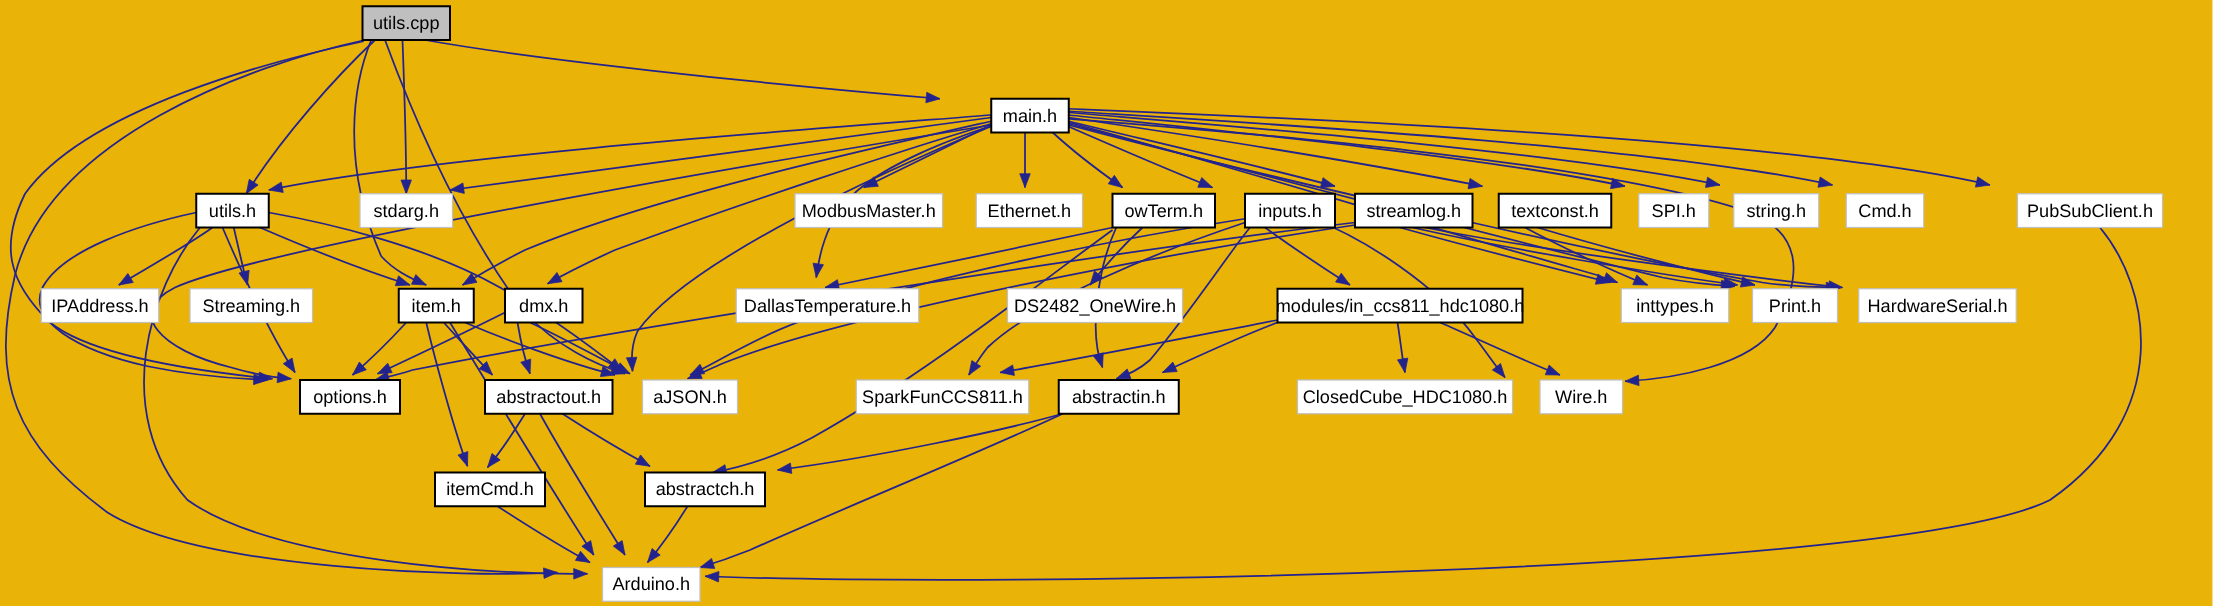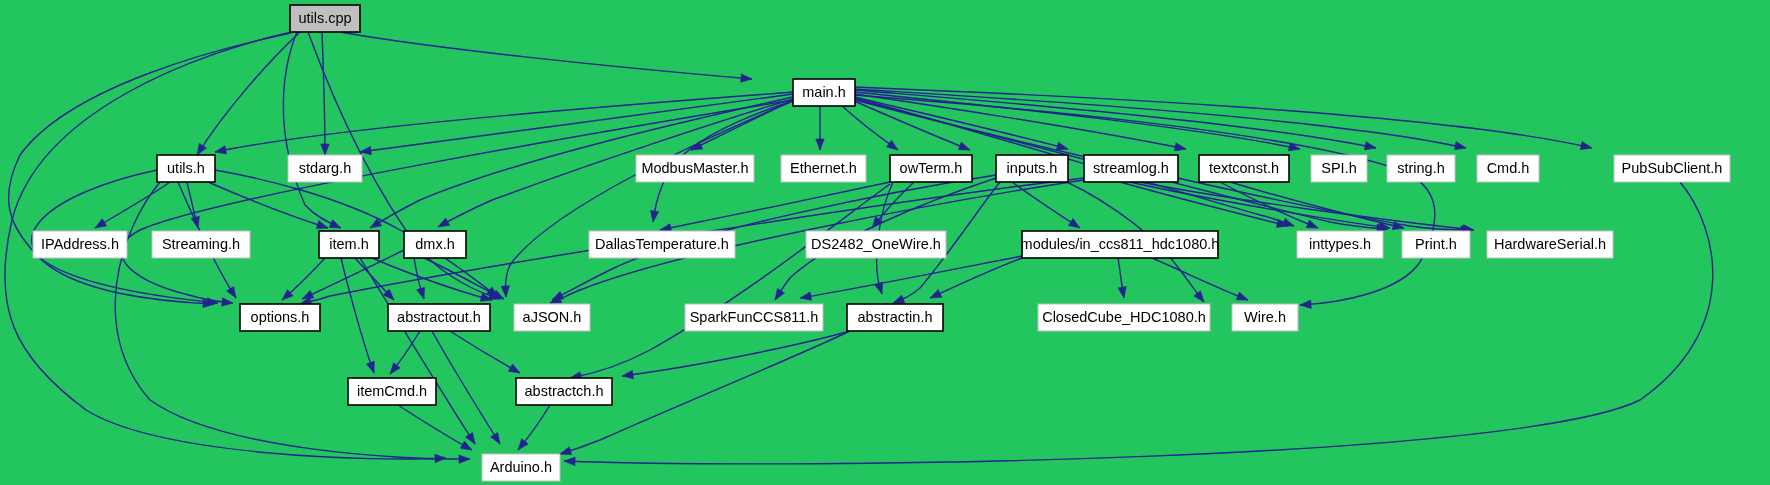--- a/index.html
+++ b/index.html
@@ -4,21 +4,21 @@
 <style>
   html, body {
     margin: 0;
     padding: 0;
     background: #ffffff;
   }
   #graph-root {
     position: relative;
     width: 1770px;
     height: 485px;
-    background: #22c55e;
+    background: #eab308;
     font-family: "Liberation Sans", sans-serif;
     overflow: hidden;
   }
   svg.graph-canvas {
     position: absolute;
     left: 0;
     top: 0;
     width: 1770px;
     height: 485px;
   }

